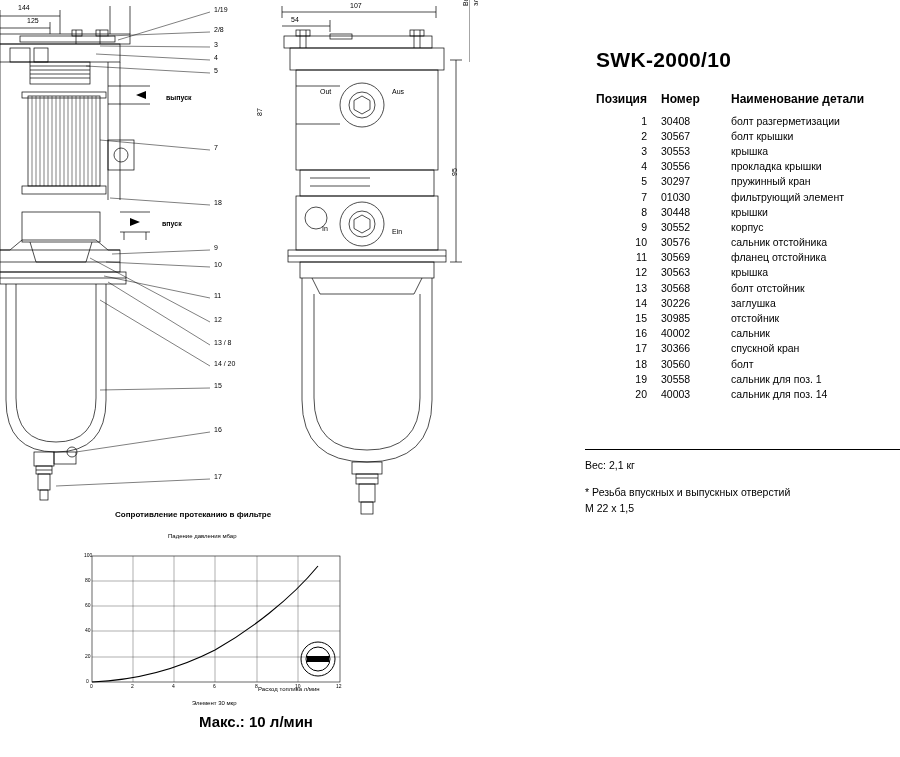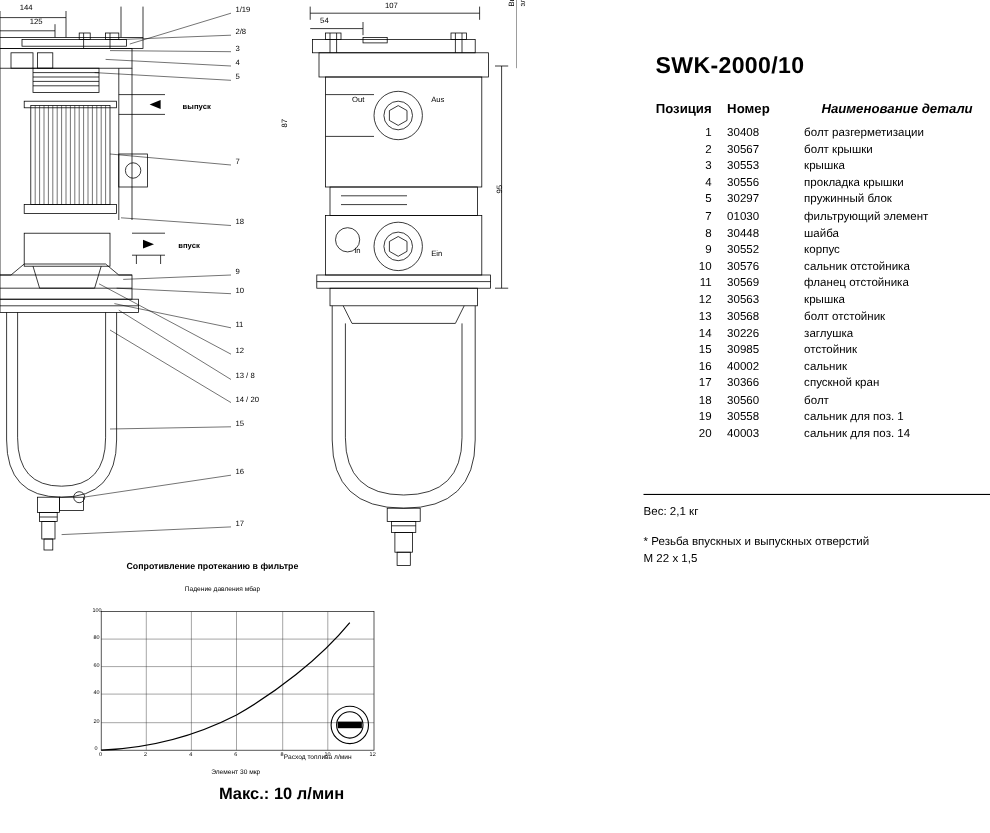--- a/index.html
+++ b/index.html
@@ -84,21 +84,21 @@
   }
   .tbl th {
     font-size: 12px;
     font-weight: bold;
     text-align: left;
     padding: 0 0 7px 0;
     vertical-align: bottom;
   }
   .tbl th.c-pos { width: 62px; text-align: right; padding-right: 14px; }
   .tbl th.c-num { width: 58px; text-align: left; margin-top: 44px; }
-  .tbl th.c-name { text-align: center; padding-left: 12px; font-style: italic; }
+  .tbl th.c-name { text-align: left; padding-left: 12px; }
   .tbl td {
     padding: 0.6px 0;
     font-size: 10.5px;
     line-height: 14px;
   }
   .tbl td.c-pos { text-align: right; padding-right: 14px; }
   .tbl td.c-num { text-align: left; }
   .tbl td.c-name { padding-left: 12px; }
 
   .rule {
@@ -407,31 +407,31 @@
           <td class="c-name">крышка</td>
         </tr>
         <tr>
           <td class="c-pos">4</td>
           <td class="c-num">30556</td>
           <td class="c-name">прокладка крышки</td>
         </tr>
         <tr>
           <td class="c-pos">5</td>
           <td class="c-num">30297</td>
-          <td class="c-name">пружинный блок</td>
+          <td class="c-name">пружинный кран</td>
         </tr>
         <tr>
           <td class="c-pos">7</td>
           <td class="c-num">01030</td>
           <td class="c-name">фильтрующий элемент</td>
         </tr>
         <tr>
           <td class="c-pos">8</td>
           <td class="c-num">30448</td>
-          <td class="c-name">шайба</td>
+          <td class="c-name">крышки</td>
         </tr>
         <tr>
           <td class="c-pos">9</td>
           <td class="c-num">30552</td>
           <td class="c-name">корпус</td>
         </tr>
         <tr>
           <td class="c-pos">10</td>
           <td class="c-num">30576</td>
           <td class="c-name">сальник отстойника</td>

